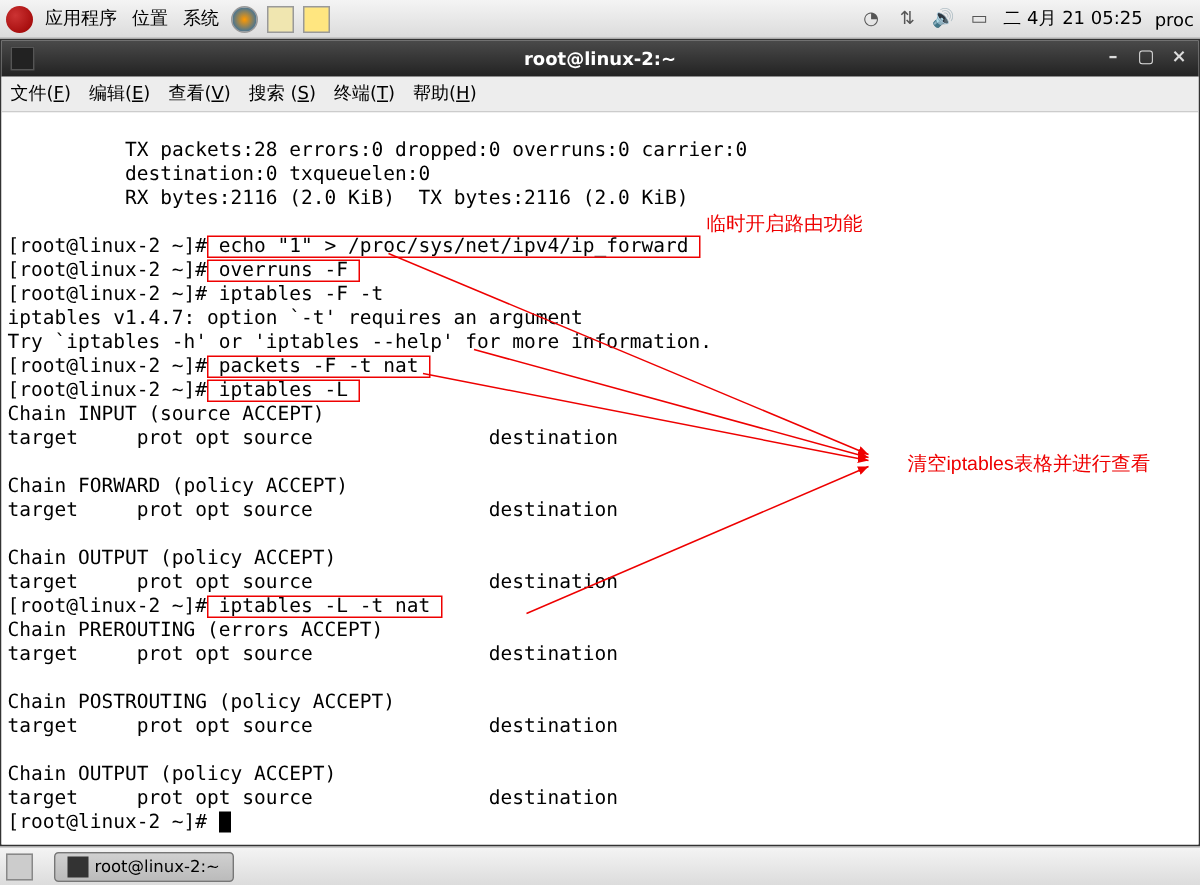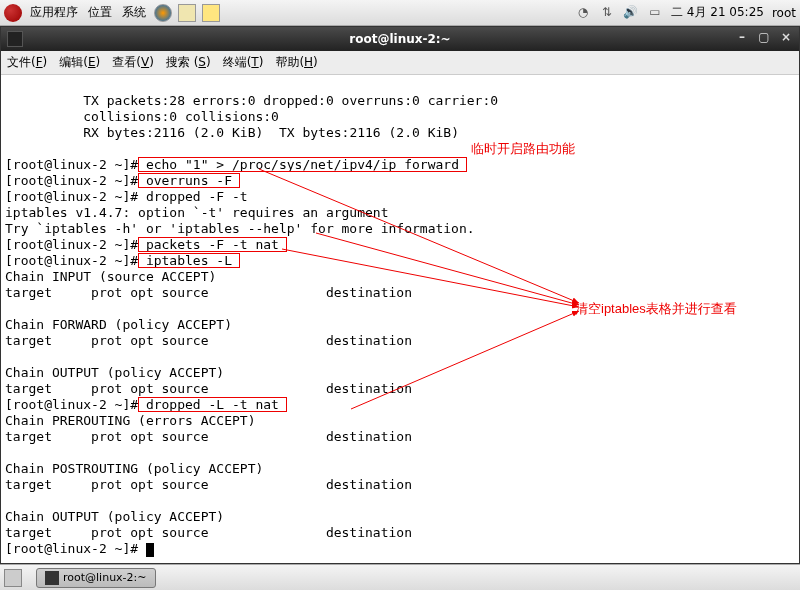--- a/index.html
+++ b/index.html
@@ -70,21 +70,21 @@
     <span class="pic" style="background:radial-gradient(circle,#f90,#06c);border-radius:50%"></span>
     <span class="pic" style="background:#f0e6b0"></span>
     <span class="pic" style="background:#ffe680"></span>
   </div>
   <div class="right">
     <span class="tray-ico">◔</span>
     <span class="tray-ico">⇅</span>
     <span class="tray-ico">🔊</span>
     <span class="tray-ico">▭</span>
     <span>二  4月 21 05:25</span>
-    <span>root</span>
+    <span>proc</span>
   </div>
 </div>
 
 <div class="window">
   <div class="titlebar">
     <span class="t-ico"></span>
     <span>root@linux-2:~</span>
     <div class="buttons">
       <span class="btn">–</span>
       <span class="btn">▢</span>
@@ -95,51 +95,51 @@
     <span><span>文件</span>(<u>F</u>)</span>
     <span><span>编辑</span>(<u>E</u>)</span>
     <span><span>查看</span>(<u>V</u>)</span>
     <span><span>搜索</span> (<u>S</u>)</span>
     <span><span>终端</span>(<u>T</u>)</span>
     <span><span>帮助</span>(<u>H</u>)</span>
   </div>
 
   <div class="term">
 <span>          </span><span>TX packets:28 errors:0 dropped:0 overruns:0 carrier:0</span>
-<span>          </span><span>collisions:0 collisions:0</span>
+<span>          </span><span>destination:0 txqueuelen:0</span>
 <span>          </span><span>RX bytes:2116 (2.0 KiB)  TX bytes:2116 (2.0 KiB)</span>
 
 <span>[root@linux-2 ~]#</span><span class="red-box"> echo "1" &gt; /proc/sys/net/ipv4/ip_forward </span>
 <span>[root@linux-2 ~]#</span><span class="red-box"> overruns -F </span>
-<span>[root@linux-2 ~]#</span><span> dropped -F -t</span>
+<span>[root@linux-2 ~]#</span><span> iptables -F -t</span>
 <span>iptables v1.4.7: option `-t' requires an argument</span>
 <span>Try `iptables -h' or 'iptables --help' for more information.</span>
 <span>[root@linux-2 ~]#</span><span class="red-box"> packets -F -t nat </span>
 <span>[root@linux-2 ~]#</span><span class="red-box"> iptables -L </span>
 <span>Chain INPUT (source ACCEPT)</span>
 <span>target     prot opt source               destination</span>
 
 <span>Chain FORWARD (policy ACCEPT)</span>
 <span>target     prot opt source               destination</span>
 
 <span>Chain OUTPUT (policy ACCEPT)</span>
 <span>target     prot opt source               destination</span>
-<span>[root@linux-2 ~]#</span><span class="red-box"> dropped -L -t nat </span>
+<span>[root@linux-2 ~]#</span><span class="red-box"> iptables -L -t nat </span>
 <span>Chain PREROUTING (errors ACCEPT)</span>
 <span>target     prot opt source               destination</span>
 
 <span>Chain POSTROUTING (policy ACCEPT)</span>
 <span>target     prot opt source               destination</span>
 
 <span>Chain OUTPUT (policy ACCEPT)</span>
 <span>target     prot opt source               destination</span>
 <span>[root@linux-2 ~]#</span> <span class="cursor"></span>
 
 <span class="annot" style="left:470px;top:66px">临时开启路由功能</span>
-<span class="annot" style="left:574px;top:226px">清空iptables表格并进行查看</span>
+<span class="annot" style="left:604px;top:226px">清空iptables表格并进行查看</span>
 
 <svg class="arrows">
   <defs>
           <marker id="ah" markerWidth="8" markerHeight="8" refX="7" refY="3" orient="auto">
     <path d="M0,0 L7,3 L0,6 Z" fill="#e00"></path>
           </marker>
         </defs>
   <line x1="258" y1="94" x2="578" y2="228"></line>
   <line x1="315" y1="158" x2="578" y2="230"></line>
   <line x1="281" y1="174" x2="578" y2="232"></line>

